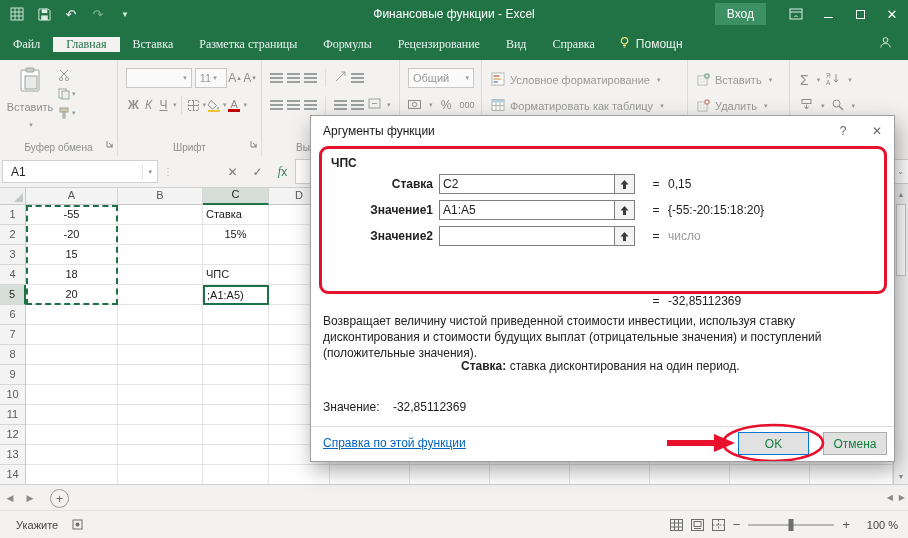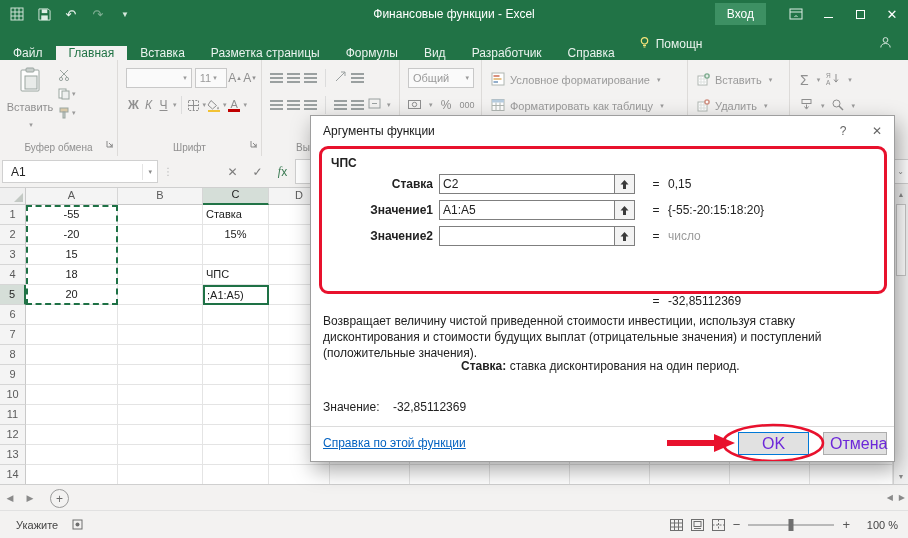--- a/index.html
+++ b/index.html
@@ -11,21 +11,21 @@
   .qat{display:flex;align-items:center;gap:11px;padding-left:9px;}
   .qicon{width:16px;height:16px;display:flex;align-items:center;justify-content:center;}
   .tb-title{position:absolute;left:50%;transform:translateX(-50%);font-size:12px;color:#fff;white-space:nowrap;}
   .tb-right{position:absolute;right:0;top:0;height:28px;display:flex;align-items:center;}
   .signin{background:#3d9063;color:#fff;font-size:12px;height:22px;padding:0 12px;display:flex;
           align-items:center;margin-right:14px;}
   .tb-btn{width:32px;height:28px;display:flex;align-items:center;justify-content:center;color:#fff;}
   
   .tabrow{position:absolute;left:0;top:28px;width:100%;height:32px;background:#217346;display:flex;
           align-items:stretch;color:#eaf3ee;z-index:19;}
-  .tabs{display:flex;align-items:flex-end;}
+  .tabs{display:flex;align-items:center;font-family:Liberation Serif, serif;}
   .rtab{font-size:12px;padding:0 13px;display:flex;align-items:center;white-space:nowrap;}
   .rtab.active{background:#f3f2f1;color:#217346;}
   .tab-extra{display:flex;align-items:center;gap:5px;font-size:12px;padding:0 10px;}
   .tab-share{display:flex;align-items:center;gap:5px;font-size:12px;margin-left:auto;padding-right:16px;opacity:.9;}
   
   .ribbon{position:absolute;left:0;top:60px;width:100%;height:96px;background:#f3f2f1;
           border-bottom:1px solid #d2d0ce;display:flex;z-index:5;}
   .rgroup{position:relative;height:100%;border-right:1px solid #dddbd9;box-sizing:border-box;flex:none;}
   .glabel{position:absolute;bottom:3px;left:0;right:0;text-align:center;font-size:10px;color:#8f8f8f;white-space:nowrap;overflow:hidden;}
   .launcher{position:absolute;right:3px;bottom:4px;}
@@ -140,22 +140,22 @@
             border-radius:9px;pointer-events:none;z-index:6;}
   .dres{position:absolute;top:178px;left:337px;display:flex;}
   .dres .deq{width:16px;text-align:center;}
   .dresval{margin-left:4px;}
   .ddesc{position:absolute;top:197px;left:12px;width:558px;line-height:16px;}
   .dhint{position:absolute;top:243px;left:150px;}
   .dvalue{position:absolute;top:284px;left:12px;}
   .dvalue .vv{margin-left:10px;}
   .dbottom{position:absolute;left:0;right:0;bottom:0;height:34px;border-top:1px solid #dcdcdc;}
   .dlink{position:absolute;left:12px;top:9px;color:#0563c1;text-decoration:underline;cursor:pointer;}
-  .dbtn{position:absolute;top:5px;height:23px;font-size:16px;background:#e1e1e1;border:1px solid #adadad;
-        font-family:"Liberation Sans",sans-serif;color:#6d28d9;}
+  .dbtn{position:absolute;top:5px;height:23px;font-size:12px;background:#e1e1e1;border:1px solid #adadad;
+        font-family:"Liberation Sans",sans-serif;color:#15803d;}
   .dbtn.ok{left:427px;width:71px;border:1px solid #0078d7;}
   .dbtn.cancel{left:512px;width:64px;}
   .dannot{position:absolute;left:0;top:0;pointer-events:none;z-index:10;}
 </style>
 </head>
 <body>
 
 <div id="app">
 
   <div class="titlebar">
@@ -201,22 +201,22 @@
     </div>
   </div>
 
   <div class="tabrow">
     <div class="tabs">
         <div class="rtab">Файл</div>
         <div class="rtab active">Главная</div>
         <div class="rtab">Вставка</div>
         <div class="rtab">Разметка страницы</div>
         <div class="rtab">Формулы</div>
+        <div class="rtab">Рецензирование</div>
         <div class="rtab">Вид</div>
-        <div class="rtab">Разработчик</div>
         <div class="rtab">Справка</div>
       </div>
     <div class="tab-extra">
       <span>
         <svg width="13" height="13" viewBox="0 0 13 13">
             <circle cx="6.5" cy="4.8" r="3.2" fill="none" stroke="#f5e37a" stroke-width="1.2"></circle>
             <path d="M5 9.3 h3 M5.5 11 h2" stroke="#f5e37a" stroke-width="1.2"></path>
           </svg>
       </span>
       <span>Помощн</span>

